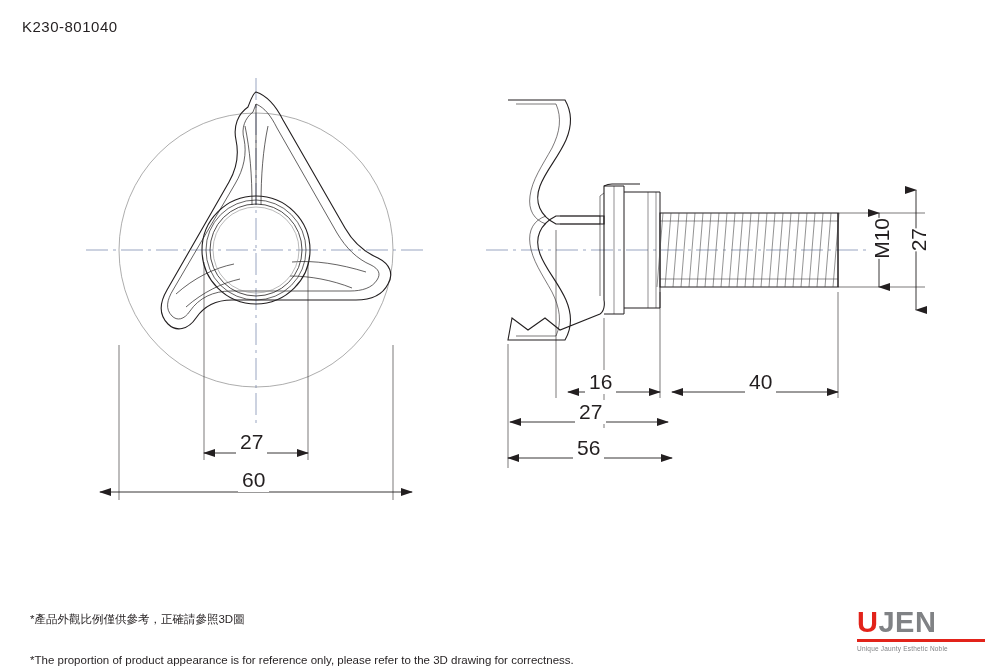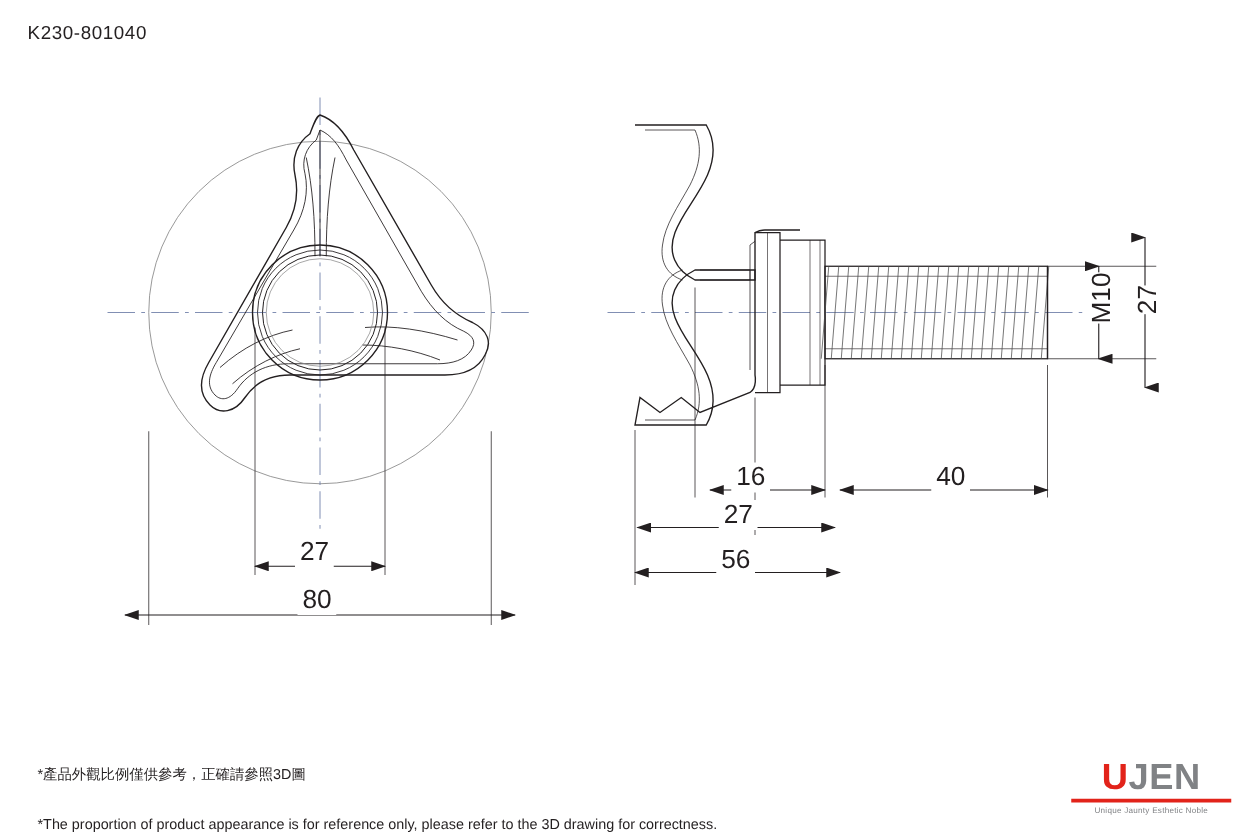--- a/index.html
+++ b/index.html
@@ -36,21 +36,21 @@
     white-space: nowrap;
   }
   .note-cn { top: 612px; }
   .note-en { top: 654px; }
 
   .logo {
     position: absolute;
     right: 16px;
     top: 608px;
     width: 128px;
-    text-align: center;
+    text-align: left;
   }
   .logo-word {
     font-size: 29px;
     font-weight: bold;
     letter-spacing: 0.5px;
     line-height: 1;
     color: #e2231a;
   }
   .logo-word .u { color: #e2231a; }
   .logo-word .jen { color: #808285; }
@@ -259,21 +259,21 @@
       <line x1="510" y1="422" x2="668" y2="422" stroke="#231f20" stroke-width="0.9" marker-start="url(#arrHs)" marker-end="url(#arrH)"></line>
 
       <line x1="508" y1="458" x2="672" y2="458" stroke="#231f20" stroke-width="0.9" marker-start="url(#arrHs)" marker-end="url(#arrH)"></line>
 
       <line x1="879" y1="213" x2="879" y2="287" stroke="#231f20" stroke-width="0.9" marker-start="url(#arrVs)" marker-end="url(#arrV)"></line>
       <line x1="916" y1="190" x2="916" y2="310" stroke="#231f20" stroke-width="0.9" marker-start="url(#arrVs)" marker-end="url(#arrV)"></line>
     </g>
   </svg>
 
   <div class="dim" style="left:236px; top:430px;">27</div>
-  <div class="dim" style="left:238px; top:468px;">80</div>
+  <div class="dim" style="left:238px; top:468px;">60</div>
 
   <div class="dim" style="left:585px; top:370px;">16</div>
   <div class="dim" style="left:745px; top:370px;">40</div>
   <div class="dim" style="left:575px; top:400px;">27</div>
   <div class="dim" style="left:573px; top:436px;">56</div>
 
   <div class="dim vertical" style="left:866px; top:218px;">M10</div>
   <div class="dim vertical" style="left:903px; top:228px;">27</div>
 
   <div class="note note-cn">*產品外觀比例僅供參考，正確請參照3D圖</div>

